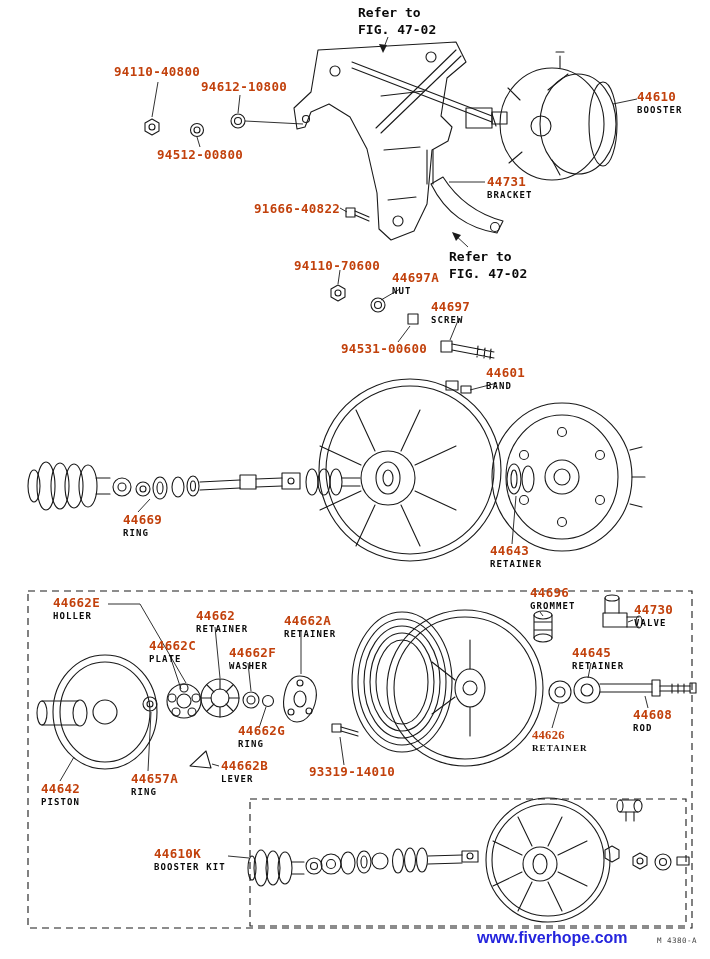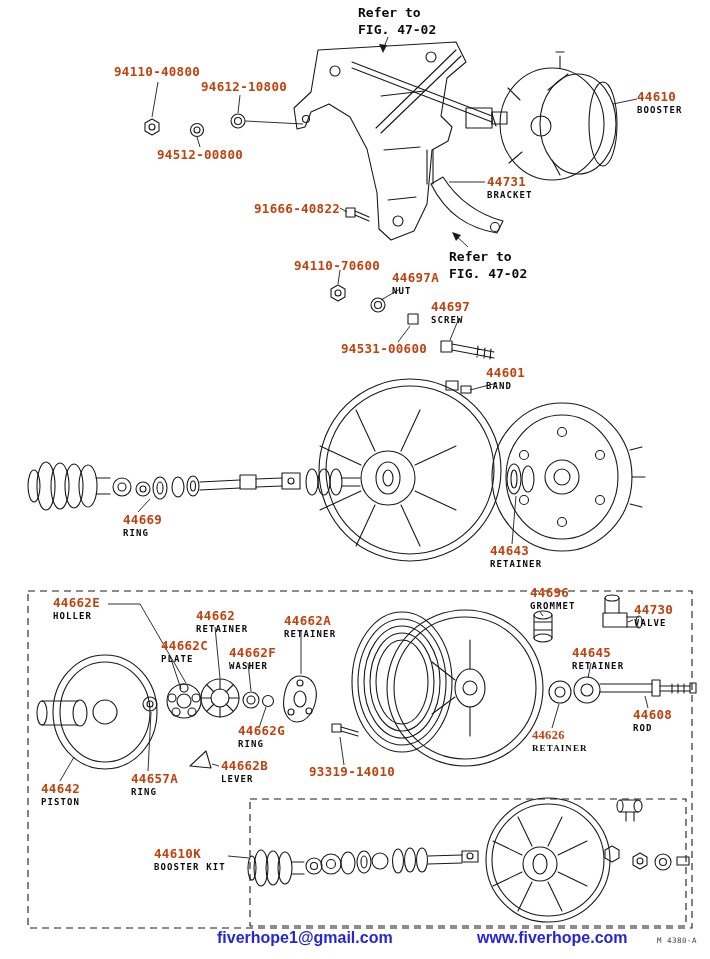--- a/index.html
+++ b/index.html
@@ -392,21 +392,21 @@
     <span class="name">VALVE</span>
   </div>
   <div class="part-label" style="left:196px; top:610px;">
     <span class="code">44662</span>
     <span class="name">RETAINER</span>
   </div>
   <div class="part-label" style="left:284px; top:615px;">
     <span class="code">44662A</span>
     <span class="name">RETAINER</span>
   </div>
-  <div class="part-label" style="left:149px; top:640px;margin-left:12px;">
+  <div class="part-label" style="left:149px; top:640px;">
     <span class="code">44662C</span>
     <span class="name">PLATE</span>
   </div>
   <div class="part-label" style="left:229px; top:647px;">
     <span class="code">44662F</span>
     <span class="name">WASHER</span>
   </div>
   <div class="part-label" style="left:572px; top:647px;">
     <span class="code">44645</span>
     <span class="name">RETAINER</span>
@@ -436,17 +436,16 @@
   </div>
   <div class="part-label" style="left:41px; top:783px;">
     <span class="code">44642</span>
     <span class="name">PISTON</span>
   </div>
   <div class="part-label" style="left:154px; top:848px;">
     <span class="code">44610K</span>
     <span class="name">BOOSTER KIT</span>
   </div>
 
-  <a class="footer-link" style="left:217px; top:929px;">fiverhope1@gmail.com</a>
   <a class="footer-link" style="left:477px; top:929px;">www.fiverhope.com</a>
   <div class="doc-code" style="left:657px; top:936px;">M 4380-A</div>
 
 </div>
 
 </body></html>

